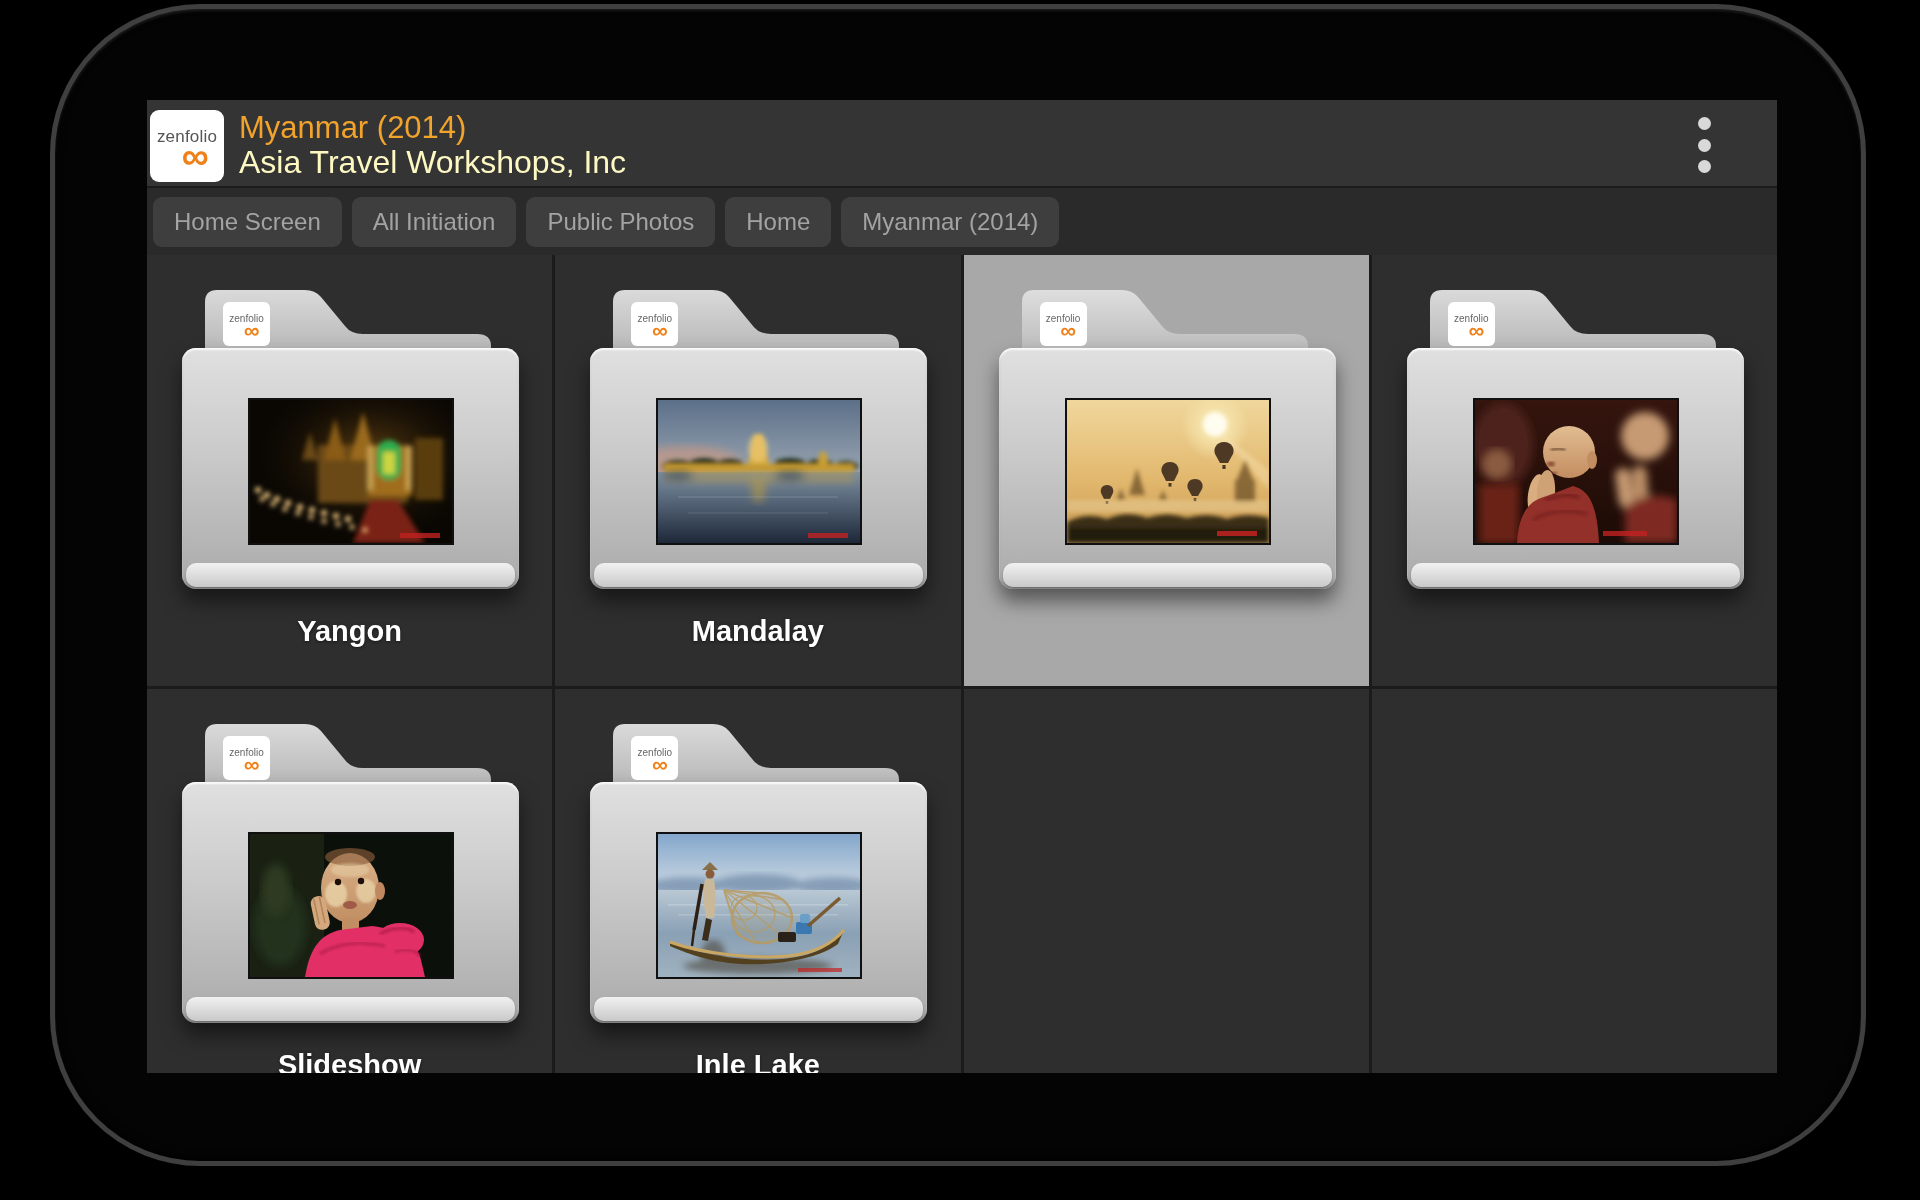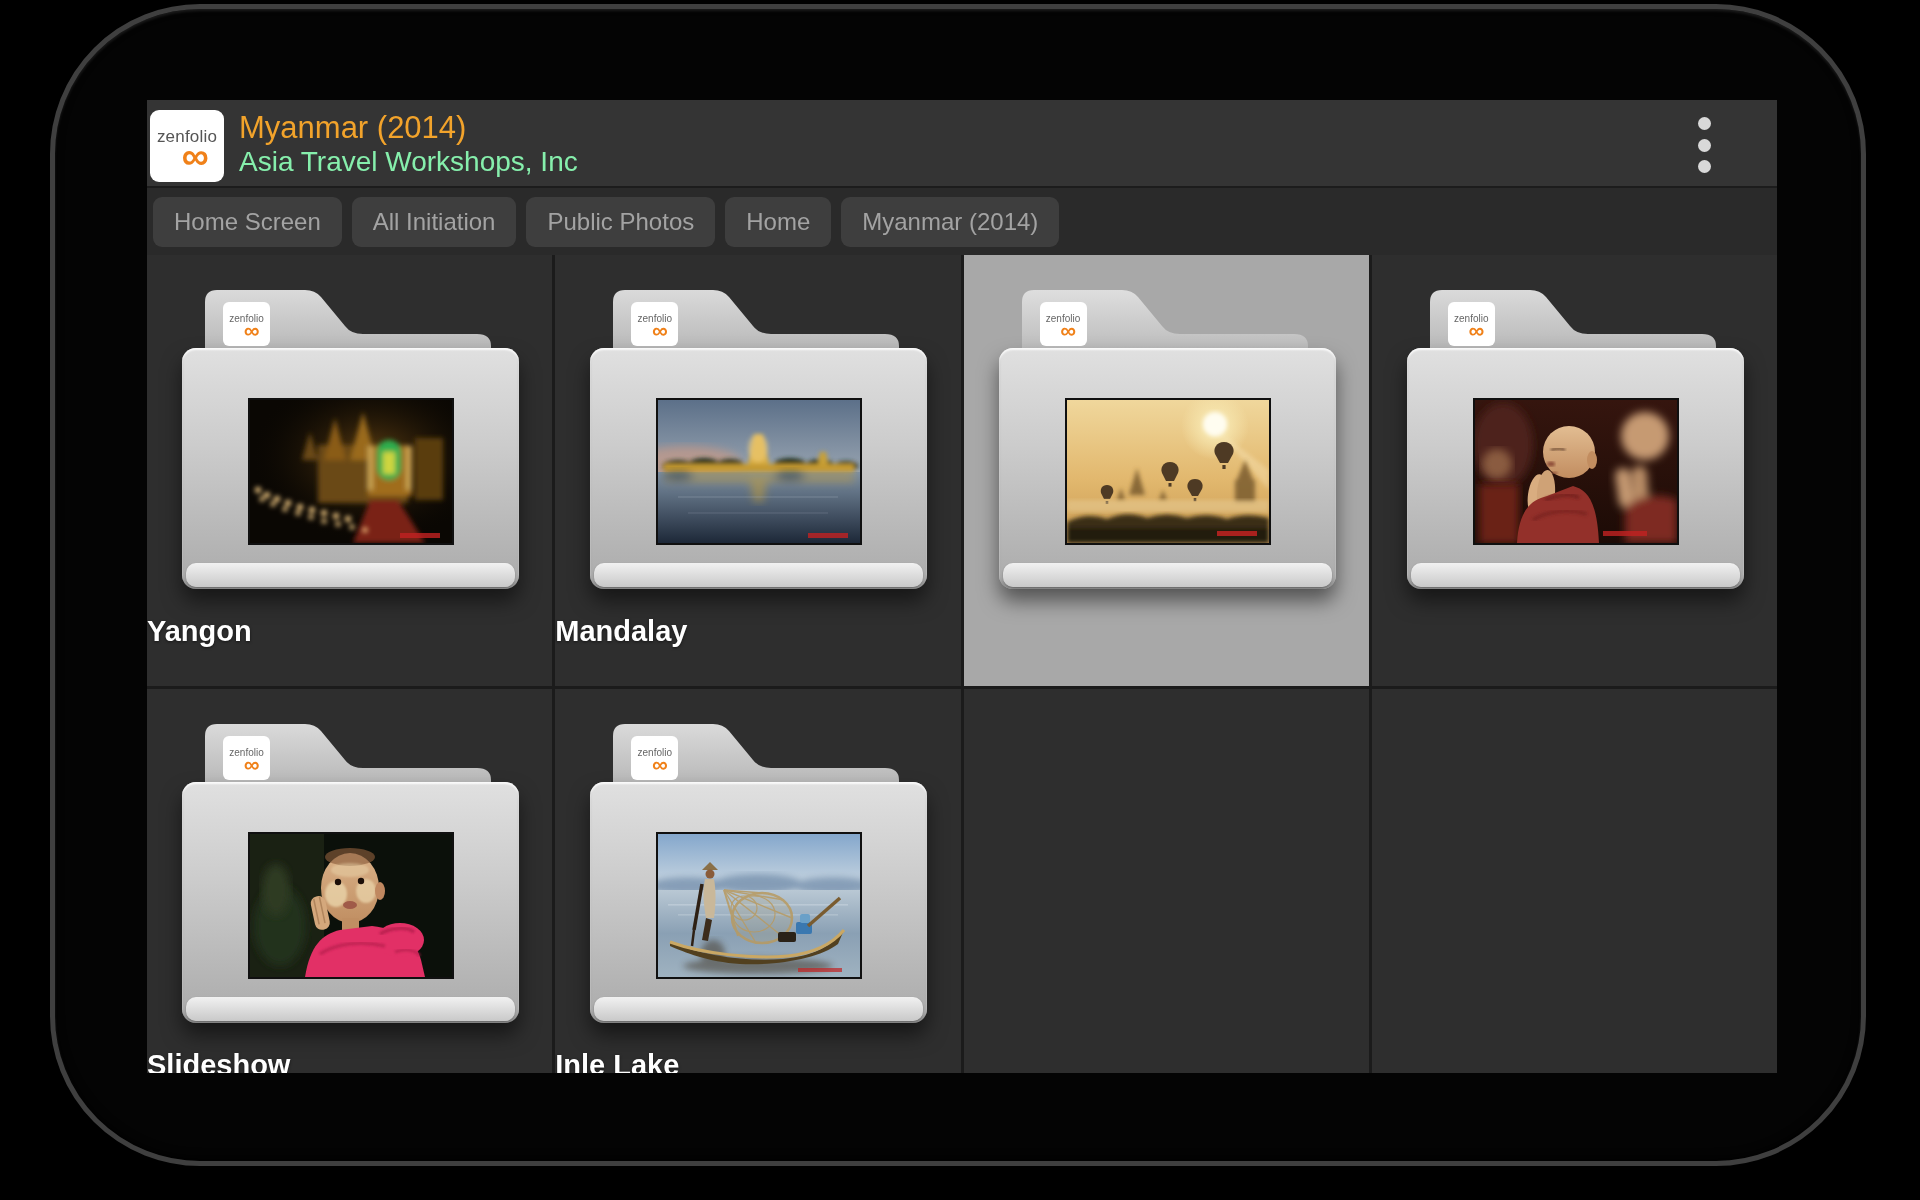--- a/index.html
+++ b/index.html
@@ -16,21 +16,21 @@
 
   
   .hdr{position:relative;height:86px;background:#343434;border-bottom:2px solid #1c1c1c;}
   .logo{position:absolute;left:3px;top:10px;width:74px;height:72px;background:#fff;border-radius:9px;
     display:flex;flex-direction:column;align-items:center;justify-content:center;overflow:hidden;}
   .logo .lt{font-size:17px;color:#555;letter-spacing:.2px;line-height:16px;margin-top:6px;}
   .logo .sw{font-size:38px;line-height:26px;color:#f08119;font-weight:bold;margin-left:16px;margin-top:-2px;
     font-style:italic;}
   .titles{position:absolute;left:92px;top:9px;}
   .title{font-size:31px;font-weight:500;color:#f2a32b;line-height:38px;}
-  .subtitle{font-size:28px;color:#86efac;line-height:30px;}
+  .subtitle{font-size:32px;color:#fef9c3;line-height:30px;}
   .menu{position:absolute;right:56px;top:17px;width:34px;height:56px;display:flex;flex-direction:column;
     align-items:center;justify-content:space-between;cursor:pointer;}
   .menu .dot{width:13px;height:13px;border-radius:50%;background:#d9d9d9;}
 
   
   .crumbs{position:relative;height:67px;background:#2a2a2a;display:flex;align-items:center;padding-left:6px;}
   .crumb{height:50px;background:#3e3e3e;border-radius:9px;color:#a3a3a3;font-size:24px;
     display:flex;align-items:center;padding:0 21px;margin-right:10px;white-space:nowrap;cursor:pointer;}
 
   
@@ -46,21 +46,21 @@
     box-shadow:0 12px 20px rgba(0,0,0,.5), inset 0 2px 2px rgba(255,255,255,.85), inset 0 -2px 3px rgba(0,0,0,.18);}
   .fbody:after{content:"";position:absolute;left:4px;right:4px;bottom:2px;height:24px;border-radius:10px;
     background:linear-gradient(180deg,#f1f1f1,#c9c9c9);box-shadow:0 1px 2px rgba(0,0,0,.35);}
   .badge{position:absolute;left:76px;top:47px;width:47px;height:44px;background:#fff;border-radius:6px;
     display:flex;flex-direction:column;align-items:center;justify-content:center;overflow:hidden;z-index:2;}
   .badge .lt{font-size:10px;color:#666;line-height:10px;margin-top:3px;}
   .badge .sw{font-size:22px;line-height:14px;color:#f08119;font-weight:bold;font-style:italic;margin-left:10px;}
   .thumb{position:absolute;left:101px;top:143px;width:202px;height:143px;border:2px solid #101010;z-index:3;
     background:#000;}
   .thumb svg{display:block;}
-  .flabel{position:absolute;left:0;right:0;top:360px;text-align:left;color:#fff;font-size:29px;font-weight:700;
+  .flabel{position:absolute;left:0;right:0;top:360px;text-align:center;color:#fff;font-size:29px;font-weight:700;
     text-shadow:0 1px 3px rgba(0,0,0,.55);z-index:4;}
 </style>
 </head>
 <body>
 
 <div class="canvas">
   <div class="device"></div>
 
   <div class="app">
 

